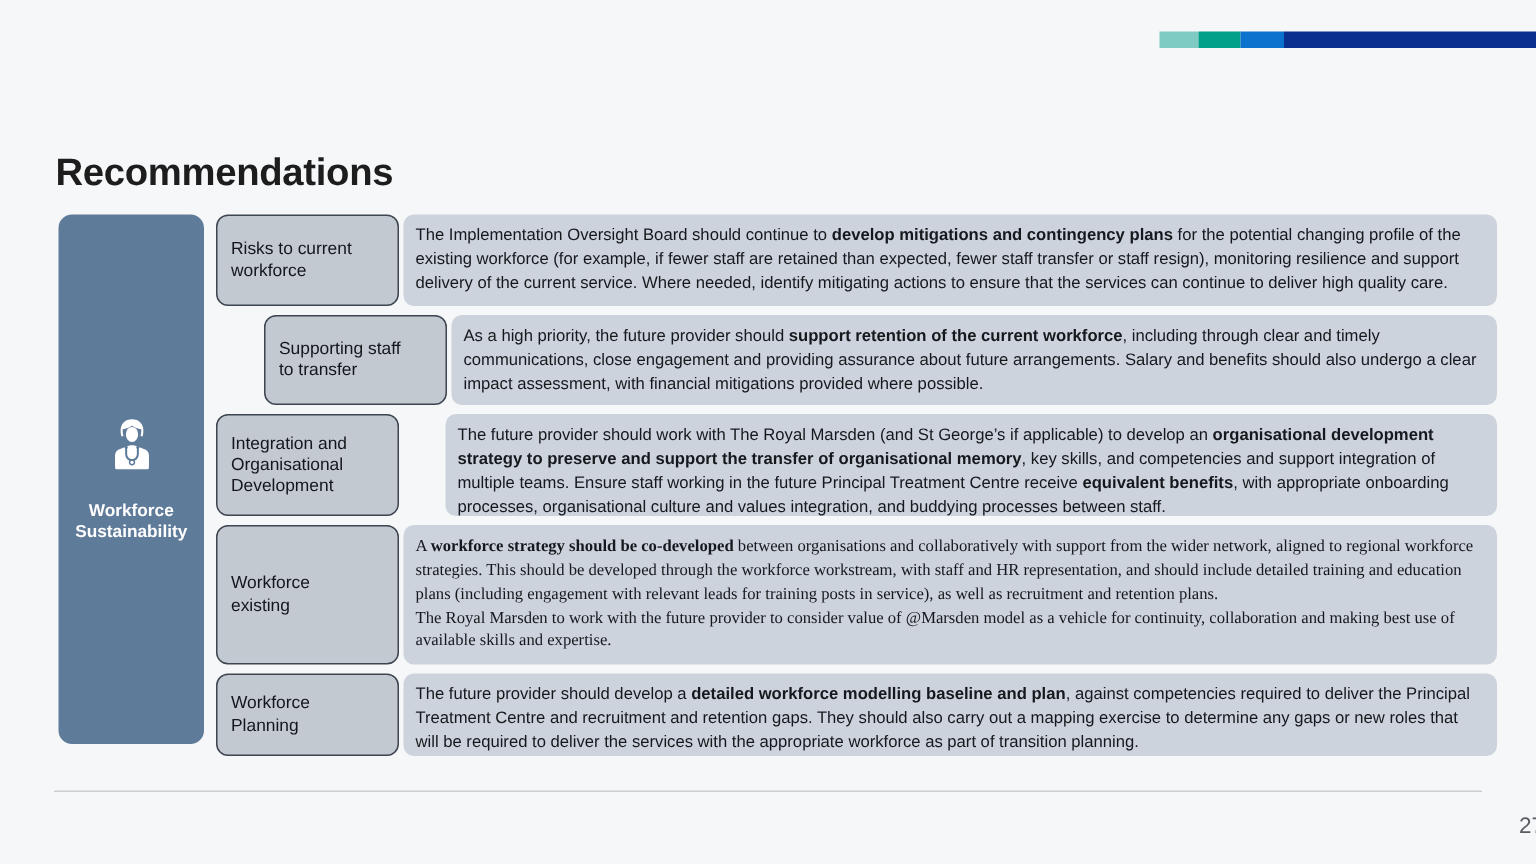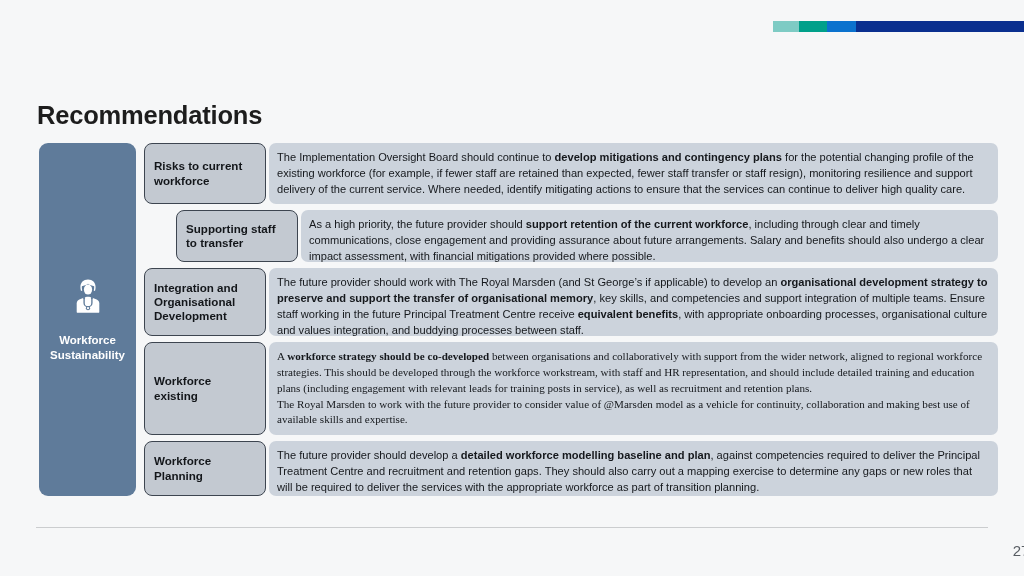--- a/index.html
+++ b/index.html
@@ -94,43 +94,43 @@
   .row-topic {
     width: 122px;
     flex: 0 0 122px;
     background: #c3c9d1;
     border: 1px solid #3d4550;
     border-radius: 8px;
     display: flex;
     align-items: center;
     padding: 0 9px;
     font-size: 11.6px;
-    font-weight: bold;
+    font-weight: normal;
     color: #13161a;
     line-height: 1.22;
   }
   .row-topic.center-v { align-items: center; }
 
   .row-body {
     flex: 1;
     margin-left: 3px;
     background: #ccd3dc;
     border-radius: 7px;
     padding: 7px 10px 7px 8px;
     font-size: 11.1px;
     line-height: 1.42;
     color: #15181c;
   }
   .row-body p { margin: 0; }
   .row-body b { font-weight: bold; }
 
   
   .row-h1 { height: 64px; }
-  .row-h2 { height: 52px; padding-left: 32px; }
-  .row-h3 { height: 68px; }
+  .row-h2 { height: 60px; padding-left: 32px; }
+  .row-h3 { height: 68px; gap: 28px; }
   .row-h4 { height: 100px; }
   .row-h5 { height: 55px; }
 
   
   #footer-rule {
     position: absolute;
     left: 36px;
     top: 527px;
     width: 952px;
     height: 1px;

